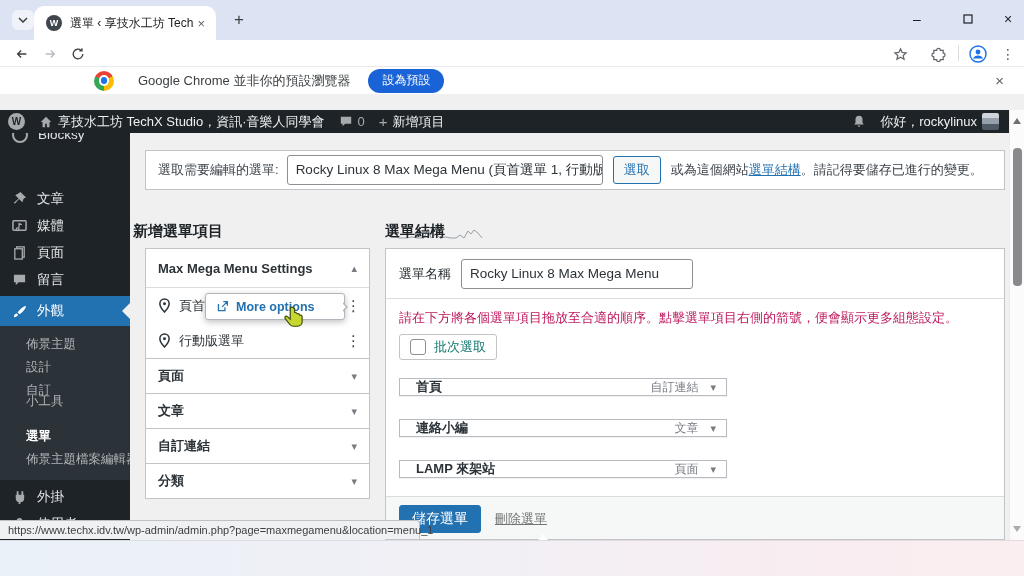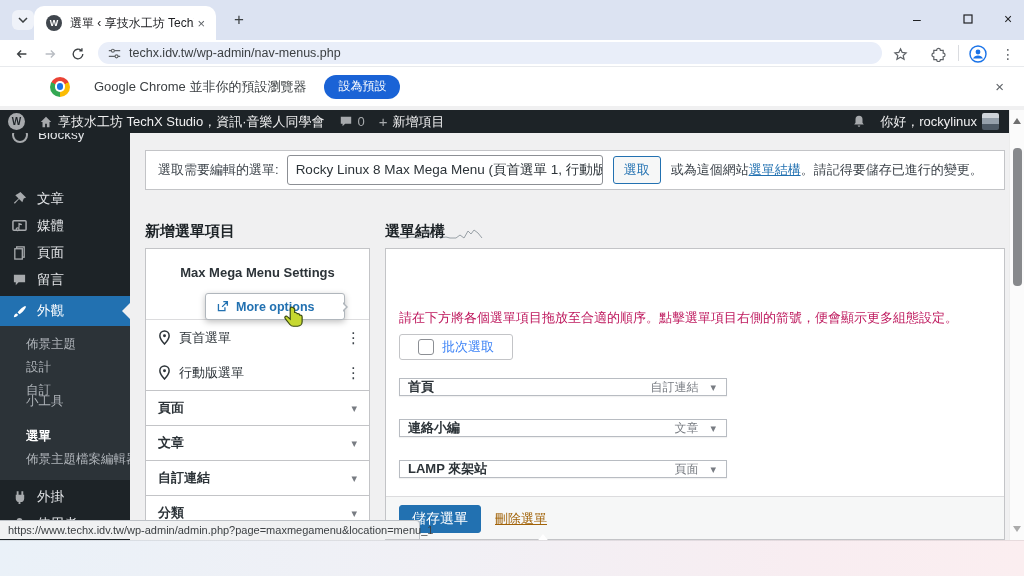--- a/index.html
+++ b/index.html
@@ -14,21 +14,21 @@
   .tab{left:34px;top:6px;width:182px;height:34px;background:#fff;border-radius:10px 10px 0 0;display:flex;align-items:center;padding:0 8px 0 12px;}
   .tab-title{flex:1;font-size:12px;color:#202124;white-space:nowrap;overflow:hidden;margin-left:8px;}
   .tab-close{font-size:13px;color:#5f6368;padding:0 3px;cursor:default;}
   .favicon{width:16px;height:16px;border-radius:50%;background:#40464d;color:#fff;font-size:9px;font-weight:bold;display:flex;align-items:center;justify-content:center;flex:none;}
   .newtab{left:228px;top:9px;width:22px;height:22px;font-size:17px;color:#3c4043;display:flex;align-items:center;justify-content:center;}
   .winbtn{top:8px;width:30px;height:22px;display:flex;align-items:center;justify-content:center;color:#202124;font-size:14px;}
   .toolbar{left:0;top:40px;width:1024px;height:26px;background:#fff;}
   .navbtn{top:44px;width:20px;height:20px;display:flex;align-items:center;justify-content:center;}
   .omnibox{left:98px;top:42px;width:784px;height:22px;border-radius:11px;background:#e9eef9;display:flex;align-items:center;padding:0 10px;gap:8px;}
   .url{font-size:12.5px;color:#3c4043;white-space:nowrap;}
-  .infobar{left:0;top:66px;width:1024px;height:40px;background:#fff;border-top:1px solid #e8eaed;display:flex;align-items:center;}
+  .infobar{left:0;top:66px;width:1024px;height:28px;background:#fff;border-top:1px solid #e8eaed;display:flex;align-items:center;padding-left:44px;}
   .chrome-logo{border-radius:50%;background:conic-gradient(from -60deg,#ea4335 0 120deg,#fbbc04 120deg 240deg,#34a853 240deg 360deg);position:relative;flex:none;}
   .chrome-logo::before{content:"";position:absolute;left:24%;top:24%;width:52%;height:52%;background:#fff;border-radius:50%;}
   .chrome-logo::after{content:"";position:absolute;left:33%;top:33%;width:34%;height:34%;background:#1a73e8;border-radius:50%;}
   .infobar-text{font-size:13px;color:#3c4043;margin-left:24px;}
   .infobar-btn{margin-left:18px;height:24px;padding:0 14px;border-radius:12px;background:#1a63d6;color:#fff;font-size:12px;display:flex;align-items:center;border:none;}
   .infobar-close{position:absolute;right:20px;font-size:15px;color:#5f6368;}
 
   
   .adminbar{left:0;top:110px;width:1009px;height:23px;background:#1d2327;display:flex;align-items:center;color:#f0f0f1;font-size:13px;}
   .ab-item{display:flex;align-items:center;gap:5px;margin-left:14px;white-space:nowrap;}
@@ -45,40 +45,40 @@
   .submenu-bg{position:absolute;left:0;top:193px;width:130px;height:154px;background:#2c3338;}
 
   
   .selectbar{left:145px;top:150px;width:860px;height:40px;background:#fff;border:1px solid #c3c4c7;display:flex;align-items:center;padding:0 12px;font-size:13px;color:#3c434a;}
   .wpselect{margin-left:8px;width:298px;height:28px;border:1px solid #8c8f94;border-radius:3px;background:#fff;display:flex;align-items:center;justify-content:space-between;padding:0 8px;font-size:13.5px;color:#2c3338;white-space:nowrap;overflow:hidden;}
   .btn-secondary{margin-left:10px;height:28px;padding:0 10px;border:1px solid #2271b1;border-radius:3px;background:#f6f7f7;color:#2271b1;font-size:13px;display:flex;align-items:center;flex:none;}
   .wplink{color:#2271b1;text-decoration:underline;}
   .h2{position:absolute;font-size:15px;font-weight:700;color:#1d2327;}
 
   .accbox{left:145px;top:248px;width:225px;background:#fff;border:1px solid #c3c4c7;}
-  .accbox .head{height:38px;display:flex;align-items:center;justify-content:space-between;padding:16px 12px;font-size:13px;font-weight:600;color:#2c3338;border-bottom:1px solid #dcdcde;flex-direction:column;}
+  .accbox .head{height:38px;display:flex;align-items:center;justify-content:space-between;padding:0 12px;font-size:13px;font-weight:600;color:#2c3338;border-bottom:1px solid #dcdcde;}
   .mmm-row{height:35px;display:flex;align-items:center;padding:0 8px 0 12px;font-size:13px;color:#2c3338;gap:8px;}
   .mmm-row .grow{flex:1;}
   .kebab{font-size:15px;color:#3c434a;line-height:1;}
   .acc{height:34px;display:flex;align-items:center;justify-content:space-between;padding:0 12px;border-top:1px solid #c3c4c7;font-size:13px;font-weight:600;color:#2c3338;background:#fff;}
   .caret{color:#787c82;font-size:11px;}
 
   .structbox{left:385px;top:248px;width:620px;height:292px;background:#fff;border:1px solid #c3c4c7;overflow:hidden;}
   .namerow{position:absolute;left:0;top:0;width:100%;height:50px;display:flex;align-items:center;padding-left:13px;box-sizing:border-box;border-bottom:1px solid #dcdcde;font-size:13px;color:#1d2327;gap:10px;}
   .nameinput{width:214px;height:28px;border:1px solid #8c8f94;border-radius:3px;font-size:13.5px;color:#2c3338;padding:0 8px;font-family:inherit;}
   .instruction{position:absolute;left:13px;top:60px;font-size:13px;color:#be185d;}
-  .bulkchip{position:absolute;left:13px;top:85px;height:24px;border:1px solid #c3c4c7;border-radius:3px;display:flex;align-items:center;gap:8px;padding:0 18px;font-size:13px;color:#3b82f6;background:#fff;}
+  .bulkchip{position:absolute;left:13px;top:85px;height:24px;border:1px solid #c3c4c7;border-radius:3px;display:flex;align-items:center;gap:8px;padding:0 10px;font-size:13px;color:#0f766e;background:#fff;}
   .checkbox{width:14px;height:14px;border:1px solid #8c8f94;border-radius:3px;background:#fff;}
-  .mi{position:absolute;left:13px;width:328px;height:18px;background:#fff;border:1px solid #b8bcc2;display:flex;align-items:center;justify-content:space-between;padding:0 10px 0 8px;box-sizing:border-box;box-shadow:0 1px 1px rgba(0,0,0,.05);}
+  .mi{position:absolute;left:13px;width:328px;height:18px;background:#fff;border:1px solid #b8bcc2;display:flex;align-items:center;justify-content:space-between;padding:0 10px 0 16px;box-sizing:border-box;box-shadow:0 1px 1px rgba(0,0,0,.05);}
   .mi .lbl{font-size:13px;font-weight:600;color:#2c3338;}
   .mi .right{display:flex;align-items:center;gap:12px;}
   .mi .typ{font-size:12px;color:#787c82;}
   .structfoot{position:absolute;left:0;top:247px;width:100%;height:45px;background:#f6f7f7;border-top:1px solid #dcdcde;display:flex;align-items:center;padding-left:13px;box-sizing:border-box;gap:14px;}
   .btn-primary{height:28px;padding:0 12px;background:#2271b1;border:1px solid #2271b1;border-radius:3px;color:#fff;font-size:14px;display:flex;align-items:center;}
-  .dellink{font-size:13px;color:#a16207;text-decoration:underline;}
+  .dellink{font-size:13px;color:#737373;text-decoration:underline;}
 
   
   .popup{left:205px;top:293px;width:140px;height:27px;background:#fff;border:1px solid #b0b6bc;border-radius:3px;box-shadow:0 2px 6px rgba(0,0,0,.25);display:flex;align-items:center;gap:7px;padding:0 10px;font-size:12.5px;font-weight:600;color:#2271b1;z-index:5;}
   .popup::before{content:"";position:absolute;right:-9px;top:8px;border:5px solid transparent;border-left:5px solid #b0b6bc;}
   .popup::after{content:"";position:absolute;right:-7px;top:8px;border:5px solid transparent;border-left:5px solid #fff;}
   .cursor{left:281px;top:305px;z-index:9;}
 
   
   .vscroll{left:1009px;top:110px;width:15px;height:430px;background:#fbfbfb;border-left:1px solid #ececec;}
   .thumb{position:absolute;left:3px;top:38px;width:9px;height:138px;background:#87898c;border-radius:4px;}
@@ -141,30 +141,20 @@
   <div class="abs navbtn" style="left:40px;">
     <svg width="14" height="14" viewBox="0 0 16 16">
         <path d="M3 8 H13 M9 4 l4 4 -4 4" fill="none" stroke="#b8bcc2" stroke-width="1.6"></path>
       </svg>
   </div>
   <div class="abs navbtn" style="left:68px;">
     <svg width="14" height="14" viewBox="0 0 16 16">
         <path d="M13.5 8 a5.5 5.5 0 1 1 -1.8 -4.1 M12.5 1.5 v3 h-3" fill="none" stroke="#3c4043" stroke-width="1.5"></path>
       </svg>
   </div>
-  <div class="abs omnibox">
-    <svg width="13" height="13" viewBox="0 0 16 16">
-        <g stroke="#5f6368" stroke-width="1.4" fill="none">
-          <path d="M1 4.5 h14 M1 11.5 h14"></path>
-          <circle cx="6" cy="4.5" r="1.8" fill="#fff"></circle>
-          <circle cx="10.5" cy="11.5" r="1.8" fill="#fff"></circle>
-        </g>
-      </svg>
-    <span class="url">techx.idv.tw/wp-admin/nav-menus.php</span>
-  </div>
   <div class="abs navbtn" style="left:890px;">
     <svg width="15" height="15" viewBox="0 0 16 16">
         <path d="M8 2 l1.8 3.8 4.2 .5 -3.1 2.8 .9 4.1 -3.8 -2.2 -3.8 2.2 .9 -4.1 L2 6.3 l4.2 -.5 z" fill="none" stroke="#5f6368" stroke-width="1.3"></path>
       </svg>
   </div>
   <div class="abs navbtn" style="left:928px;">
     <svg width="15" height="15" viewBox="0 0 16 16">
         <path d="M6 3.5 a2 2 0 0 1 4 0 h3 v3 a2 2 0 0 1 0 4 v3 h-3 a2 2 0 0 1 -4 0 H3 v-3 a2 2 0 0 1 0 -4 v-3 z" fill="none" stroke="#5f6368" stroke-width="1.3"></path>
       </svg>
   </div>
@@ -289,21 +279,21 @@
           <path d="M1 1 L5 5 L9 1" fill="none" stroke="#50575e" stroke-width="1.6"></path>
         </svg>
     </span>
     <button class="btn-secondary">選取</button>
     <span style="margin-left:10px;white-space:nowrap;">
       <span>或為這個網站</span><a class="wplink">選單結構</a><span>。請記得要儲存已進行的變更。</span>
     </span>
   </div>
 
   
-  <div class="h2" style="left:145px;top:222px;">新增選單項目</div>
+  <div class="h2" style="left:133px;top:222px;">新增選單項目</div>
   <div class="abs accbox">
     <div class="head">
       <span>Max Mega Menu Settings</span>
       <span class="caret">▴</span>
     </div>
     <div class="mmm-row">
       <svg width="13" height="15" viewBox="0 0 14 16">
           <path d="M7 1 a5 5 0 0 0 -5 5 c0 3.5 5 9 5 9 s5 -5.5 5 -9 a5 5 0 0 0 -5 -5 z" fill="none" stroke="#2c3338" stroke-width="1.6"></path>
           <circle cx="7" cy="6" r="1.6" fill="#2c3338"></circle>
         </svg>
@@ -344,20 +334,24 @@
       </svg>
     <span>More options</span>
   </div>
   <svg class="abs cursor" width="26" height="26" viewBox="0 0 24 24">
     <path d="M10 2 c-.9 0 -1.5 .7 -1.5 1.6 V13 l-2.6 -2.3 c-.6 -.6 -1.6 -.5 -2.1 .1 -.4 .5 -.3 1.2 .1 1.7 l4.3 5.5 c.8 1 2 1.6 3.3 1.6 h3.9 c2.3 0 4.1 -1.8 4.1 -4.1 v-4.6 c0 -.9 -.7 -1.6 -1.6 -1.6 h-.6 c-.1 -.8 -.8 -1.3 -1.6 -1.3 h-.8 c-.2 -.7 -.9 -1.1 -1.6 -1.1 h-.7 V3.6 C11.6 2.7 10.9 2 10 2 z" fill="#c6d830" stroke="#3a4a12" stroke-width="1.1"></path>
   </svg>
 
   
   <div class="h2" style="left:385px;top:222px;">選單結構</div>
   <div class="abs structbox">
+    <div class="namerow">
+      <span>選單名稱</span>
+      <input class="nameinput" value="Rocky Linux 8 Max Mega Menu" style="">
+    </div>
     <div class="instruction">請在下方將各個選單項目拖放至合適的順序。點擊選單項目右側的箭號，便會顯示更多組態設定。</div>
     <div class="bulkchip">
       <span class="checkbox"></span>
       <span>批次選取</span>
     </div>
     <div class="mi" style="top:129px;">
       <span class="lbl">首頁</span>
       <span class="right">
         <span class="typ">自訂連結</span>
         <span class="caret">▾</span>

